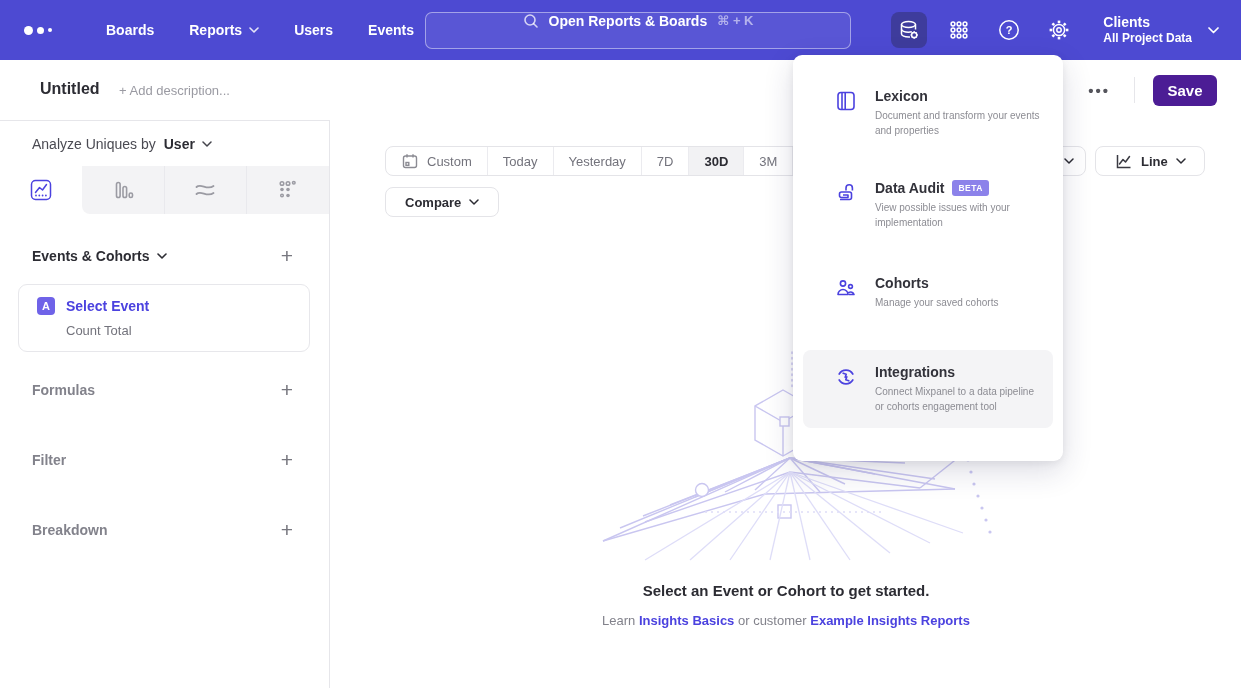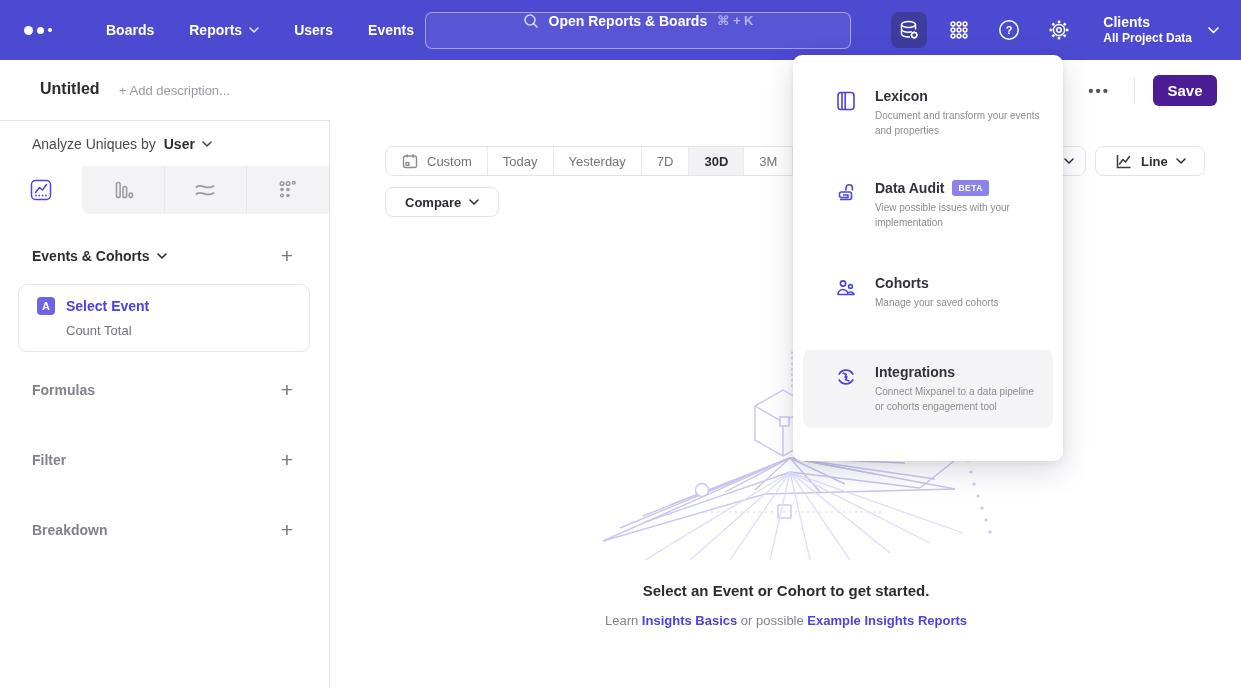--- a/index.html
+++ b/index.html
@@ -401,21 +401,21 @@
       <span>Line</span>
       <svg width="10" height="6" viewBox="0 0 10 6">
           <polyline points="1,1 5,5 9,1" fill="none" stroke="#2c2c33" stroke-width="1.5" stroke-linecap="round" stroke-linejoin="round"></polyline>
         </svg>
     </div>
 
     <div class="empty-title">Select an Event or Cohort to get started.</div>
     <div class="empty-links">
       <span>Learn</span>
       <a>Insights Basics</a>
-      <span>or possible</span>
+      <span>or customer</span>
       <a>Example Insights Reports</a>
     </div>
   </div>
 
   <div class="menu">
 
     <div class="mi" style="top:33px;">
       <span class="ic">
         <svg width="22" height="22" viewBox="0 0 22 22" fill="none" stroke="#4b42df" stroke-width="1.6">
           <rect x="3" y="2.5" width="16" height="17" rx="3"></rect>

